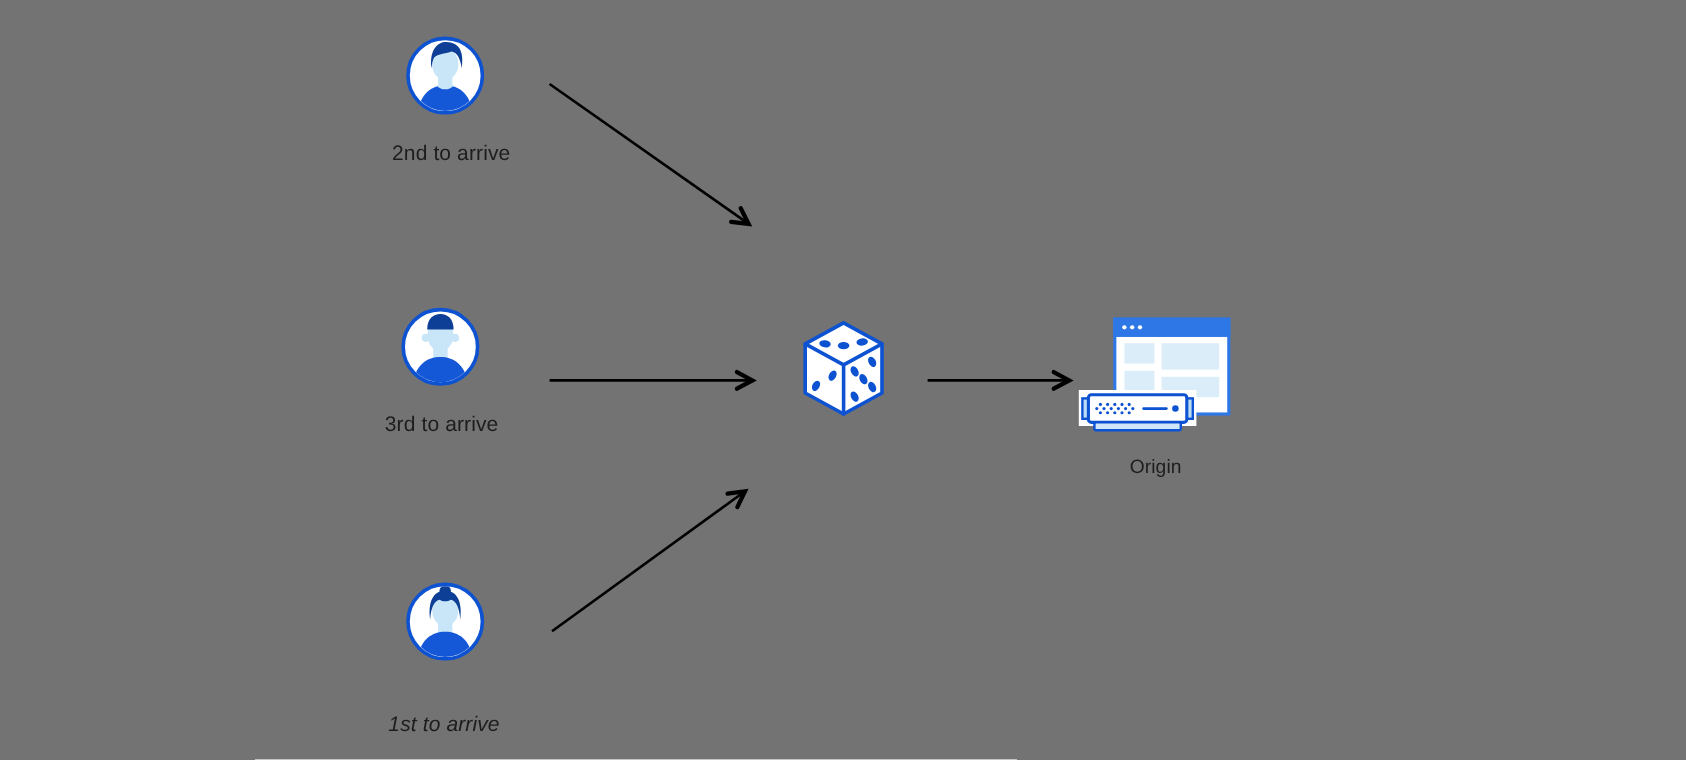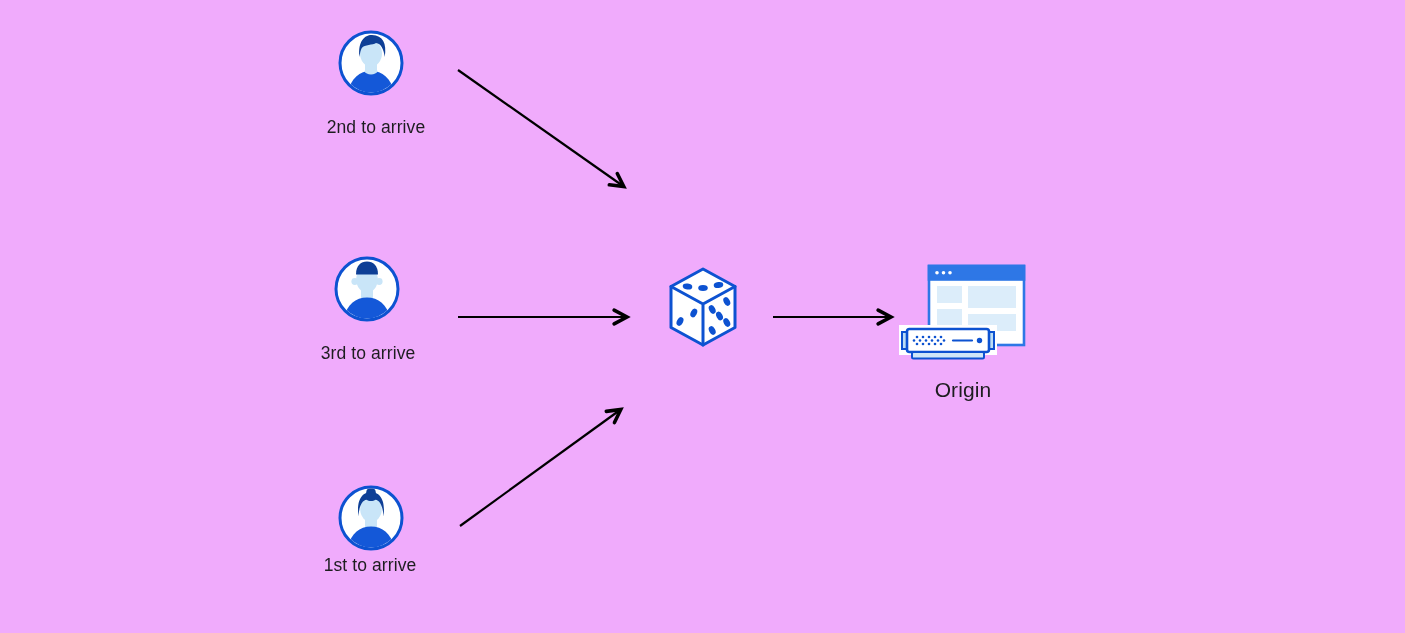--- a/index.html
+++ b/index.html
@@ -5,21 +5,21 @@
   html, body {
     margin: 0;
     padding: 0;
     background: #ffffff;
     font-family: "Liberation Sans", "DejaVu Sans", sans-serif;
   }
   .canvas {
     position: relative;
     width: 1405px;
     height: 633px;
-    background: #f0abfc;
+    background: #737373;
     overflow: hidden;
   }
   .arrows-layer {
     position: absolute;
     left: 0; top: 0;
     width: 1405px; height: 633px;
     pointer-events: none;
   }
   .node-icon {
     position: absolute;
@@ -98,21 +98,21 @@
     <g clip-path="url(#clipC)">
       <circle cx="33" cy="7.5" r="4.8" fill="#0E3F96"></circle>
       <rect x="27" y="29" width="12" height="14" fill="#C9E5F8"></rect>
       <path d="M33,41.5 C21,41.5 11.5,49 9.5,66 L56.5,66 C54.5,49 45,41.5 33,41.5 Z" fill="#1458D8"></path>
       <ellipse cx="33" cy="24" rx="10.8" ry="13" fill="#C9E5F8"></ellipse>
       <path d="M20.5,31.5 C18,12.5 26,7 33,7 C40,7 48,12.5 45.5,31.5
                C45,21.5 42,15.2 37.5,14.7 C35.2,16.4 30.8,16.4 28.5,14.7
                C24,15.2 21,21.5 20.5,31.5 Z" fill="#0E3F96"></path>
     </g>
   </svg>
-  <div class="node-label" style="left:302px; top:554px; width:136px;">1st to arrive</div>
+  <div class="node-label" style="left:302px; top:592px; width:136px;font-style:italic;">1st to arrive</div>
 
   <svg class="node-icon" style="left:668px; top:266px;" width="70" height="86" viewBox="0 0 70 86">
     <path d="M35,3 L67,20.5 L67,61.5 L35,79 L3,61.5 L3,20.5 Z" fill="#ffffff" stroke="#0D52D1" stroke-width="3" stroke-linejoin="round"></path>
     <path d="M3,20.5 L35,38 L67,20.5 M35,38 L35,79" fill="none" stroke="#0D52D1" stroke-width="3" stroke-linejoin="round" stroke-linecap="round"></path>
 
     <ellipse cx="19.5" cy="20.5" rx="4.8" ry="3" fill="#0D52D1" transform="rotate(8 19.5 20.5)"></ellipse>
     <ellipse cx="35" cy="22" rx="4.8" ry="3" fill="#0D52D1"></ellipse>
     <ellipse cx="50.5" cy="19" rx="4.8" ry="3" fill="#0D52D1" transform="rotate(-8 50.5 19)"></ellipse>
 
     <ellipse cx="25.8" cy="47" rx="3" ry="4.6" fill="#0D52D1" transform="rotate(28 25.8 47)"></ellipse>
@@ -160,15 +160,15 @@
           <circle cx="25" cy="81" r="1.3"></circle>
           <circle cx="31" cy="81" r="1.3"></circle>
           <circle cx="37" cy="81" r="1.3"></circle>
           <circle cx="43" cy="81" r="1.3"></circle>
       </g>
       <line x1="55" y1="77.5" x2="74" y2="77.5" stroke="#0D52D1" stroke-width="2.2" stroke-linecap="round"></line>
       <circle cx="81.5" cy="77.5" r="2.7" fill="#0D52D1"></circle>
       <rect x="14" y="89" width="72" height="6.5" rx="1.5" fill="#CFE7F8" stroke="#0D52D1" stroke-width="2"></rect>
     </g>
   </svg>
-  <div class="node-label" style="left:898px; top:379px; width:130px; font-size:21px;">Origin</div>
+  <div class="node-label" style="left:898px; top:379px; width:130px; font-size:16px;">Origin</div>
 
 </div>
 
 </body></html>

